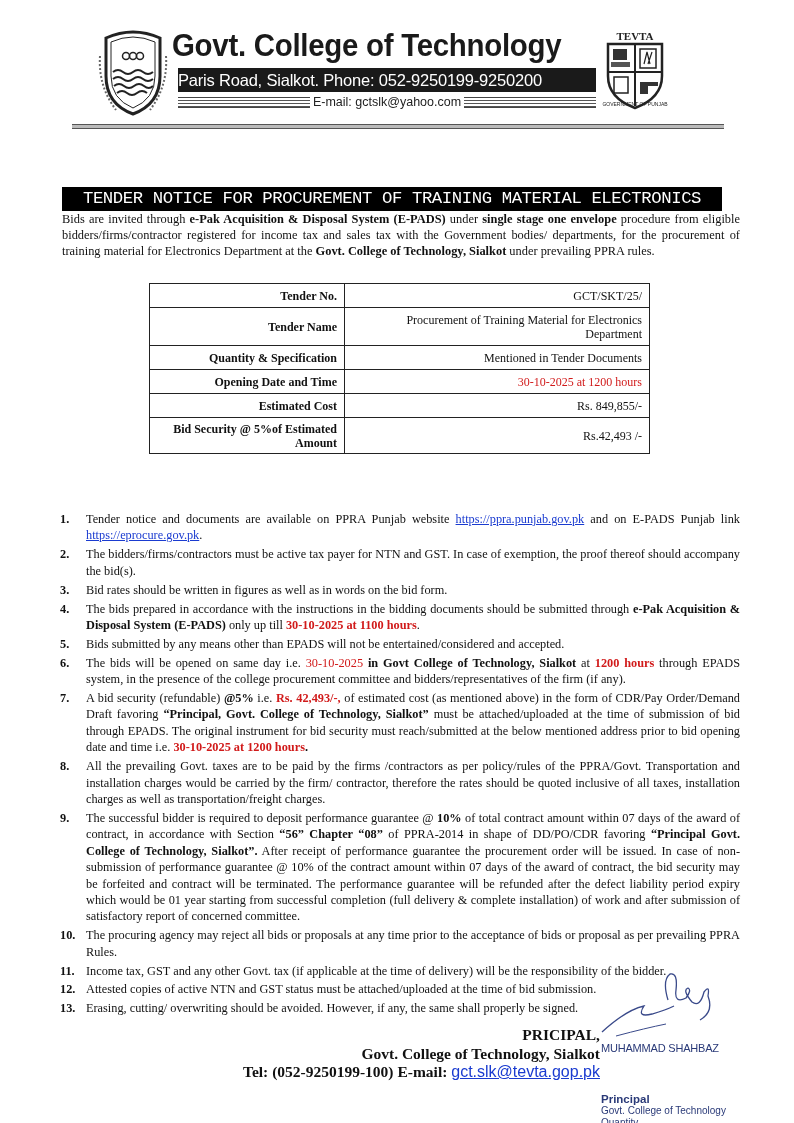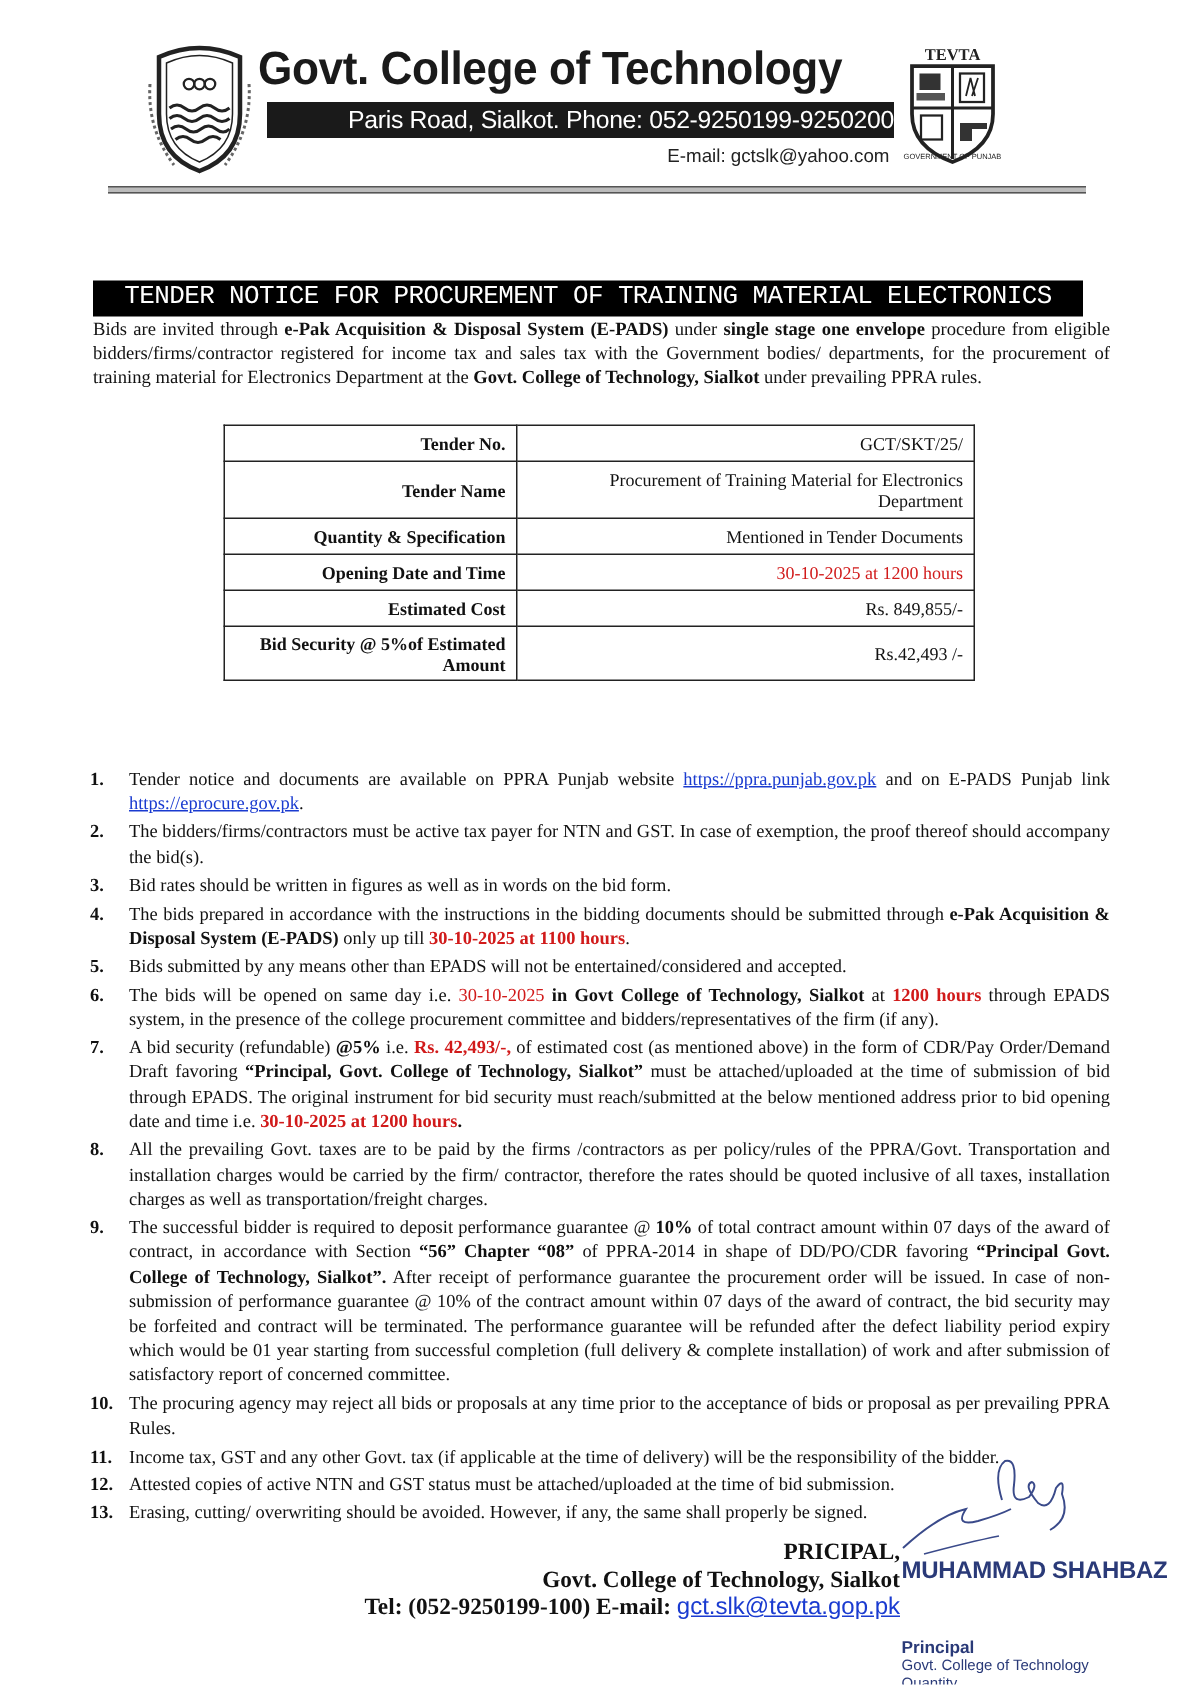--- a/index.html
+++ b/index.html
@@ -8,22 +8,22 @@
   .abs { position: absolute; }
 
   
   .lh-logo-left { left: 96px; top: 26px; width: 74px; height: 92px; }
   .lh-logo-right { left: 602px; top: 30px; width: 66px; height: 82px; }
   .lh-title { left: 172px; top: 28px; width: 430px; font-family: "Liberation Sans", sans-serif;
               font-weight: bold; font-size: 31px; letter-spacing: -0.3px; color: #1a1a1a;
               transform: scaleX(0.95); transform-origin: left top; white-space: nowrap; }
   .lh-addr { left: 178px; top: 68px; width: 418px; height: 24px; background: #1a1a1a; color: #fff;
              font-family: "Liberation Sans", sans-serif; font-size: 16.5px; line-height: 24px;
-             text-align: right; white-space: nowrap; letter-spacing: -0.2px; }
-  .lh-email-row { left: 178px; top: 95px; width: 418px; height: 14px; display: flex; align-items: flex-end; flex-direction: column; }
+             text-align: left; white-space: nowrap; letter-spacing: -0.2px; }
+  .lh-email-row { left: 178px; top: 95px; width: 418px; height: 14px; display: flex; align-items: center; }
   .lh-lines { flex: 1; height: 9px; border-top: 1px solid #444; border-bottom: 1px solid #444;
               background: repeating-linear-gradient(#fff 0 2px, #555 2px 3px); }
   .lh-email { font-family: "Liberation Sans", sans-serif; font-size: 12.5px; padding: 0 3px;
               white-space: nowrap; color: #222; }
   .lh-rule { left: 72px; top: 124px; width: 652px; height: 3px; border-top: 1px solid #555;
              border-bottom: 1px solid #555; background: #bbb; }
 
   
   .notice-title { left: 62px; top: 187px; width: 660px; height: 24px; background: #000000; color: #fff;
                   font-family: Liberation Mono, monospace; font-size: 17.3px; line-height: 24px;
@@ -45,21 +45,21 @@
   .pt .tx { flex: 1; text-align: justify; }
   a.lnk { color: #1a3bd0; text-decoration: underline; }
 
   
   .sig-block { left: 200px; top: 1026px; width: 400px; text-align: right; font-size: 15.5px;
                font-weight: bold; line-height: 18.5px; }
   .sig-block a { color: #1a3bd0; font-family: "Liberation Sans", sans-serif; font-weight: normal; font-size: 16px; }
   .signature { left: 596px; top: 970px; width: 130px; height: 70px; }
   .stamp { left: 601px; top: 1042px; font-family: "Liberation Sans", sans-serif; color: #2a3a78;
            line-height: 12px; }
-  .stamp .nm { font-size: 16px; font-weight: bold; letter-spacing: -0.2px; }
+  .stamp .nm { font-size: 11px; font-weight: normal; letter-spacing: -0.2px; }
   .stamp .rl { font-size: 11.5px; font-weight: bold; margin-top: 39px; }
   .stamp .sm { font-size: 10px; }
 </style>
 </head>
 <body>
 
 <svg class="abs lh-logo-left" viewBox="0 0 74 92">
   <path d="M10 12 Q37 0 64 12 L64 50 Q64 78 37 88 Q10 78 10 50 Z" fill="none" stroke="#222" stroke-width="3"></path>
   <path d="M15 16 Q37 6 59 16 L59 50 Q59 73 37 82 Q15 73 15 50 Z" fill="none" stroke="#222" stroke-width="1"></path>
   <circle cx="30" cy="30" r="3.5" fill="none" stroke="#222" stroke-width="1.5"></circle>

